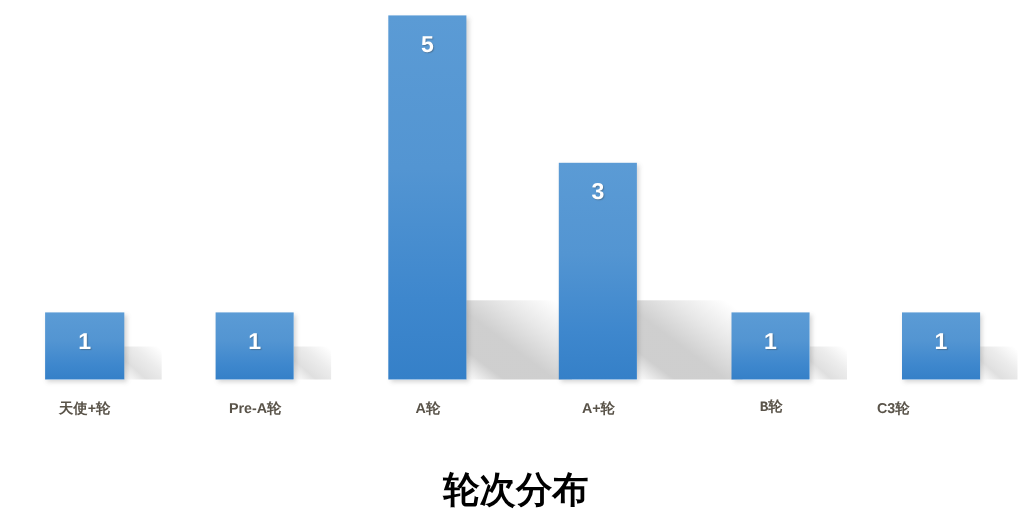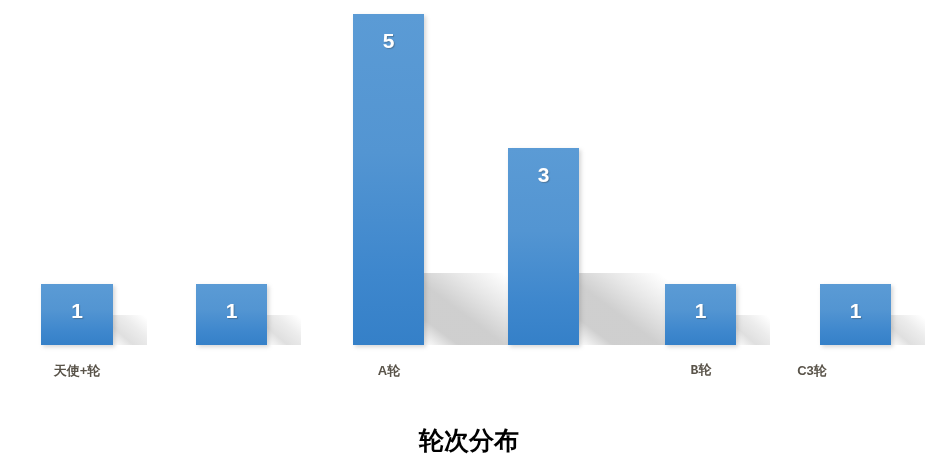--- a/index.html
+++ b/index.html
@@ -82,21 +82,21 @@
     line-height: 1.2;
     white-space: nowrap;
   }
   #chart-title {
     position: absolute;
     left: 0;
     top: 425px;
     width: 938px;
     text-align: center;
     color: #000000;
-    font-size: 25px;
+    font-size: 33px;
     font-weight: bold;
     line-height: 1.2;
   }
 </style>
 </head>
 <body>
 
 <div id="chart-root">
 
   <div id="plot-area">
@@ -134,16 +134,18 @@
         <div class="bar-shadow small"></div>
         <div class="bar-rect" style="height: 61px;">
           <div class="bar-value">1</div>
         </div>
       </div>
     </div>
 
   <div id="chart-title">轮次分布</div>
 
 <div class="cat-label" style="left: 17px; width: 120px;">天使+轮</div>
+    <div class="cat-label" style="left: 172px; width: 120px;">Pre-A轮</div>
     <div class="cat-label" style="left: 329px; width: 120px;">A轮</div>
+    <div class="cat-label" style="left: 484px; width: 120px;">A+轮</div>
     <div class="cat-label" style="left: 641px; width: 120px; font-family: Liberation Mono, monospace;">B轮</div>
     <div class="cat-label" style="left: 752px; width: 120px;">C3轮</div>
   </div>
 
 </body></html>

